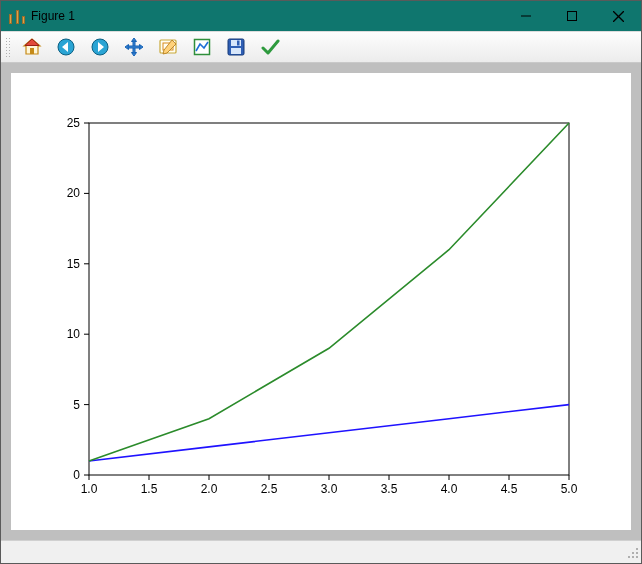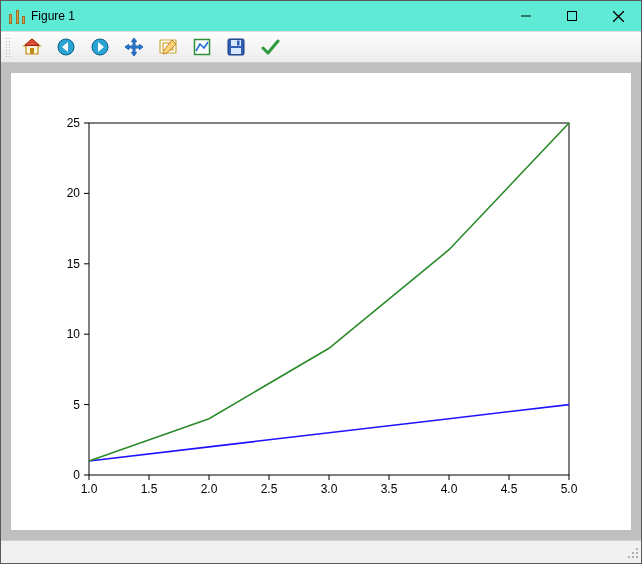--- a/index.html
+++ b/index.html
@@ -17,21 +17,21 @@
     height: 564px;
     display: flex;
     flex-direction: column;
     box-sizing: border-box;
     border: 1px solid #5a5a5a;
   }
 
   
   .titlebar {
     height: 30px;
-    background: #5eead4;
+    background: #0f766e;
     display: flex;
     align-items: center;
     border-bottom: 1px solid #dcdcdc;
   }
   .titlebar .app-icon {
     width: 16px;
     height: 16px;
     margin: 0 6px 0 8px;
     display: flex;
     align-items: flex-end;

